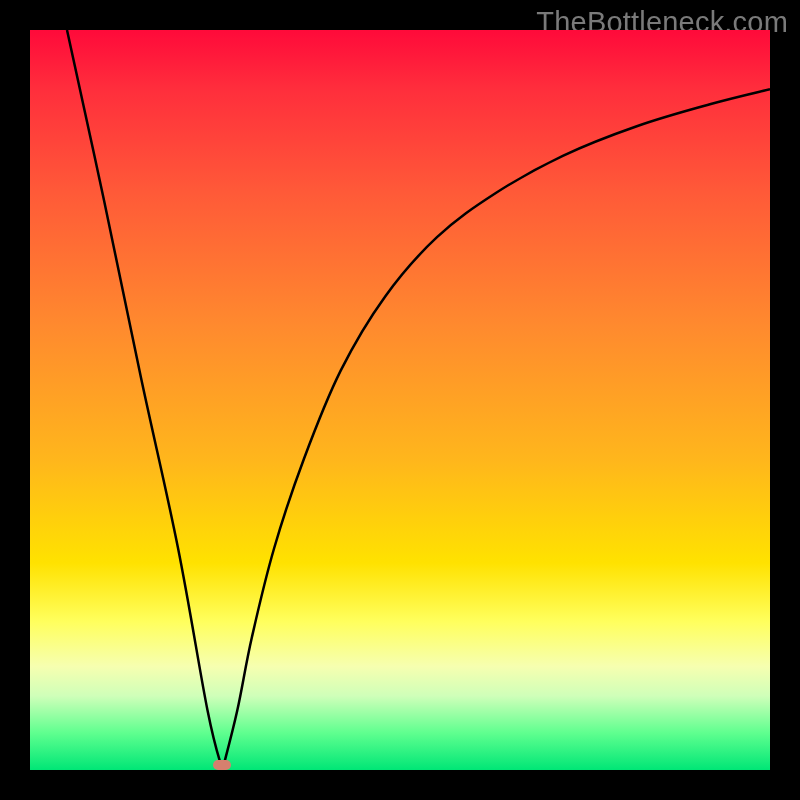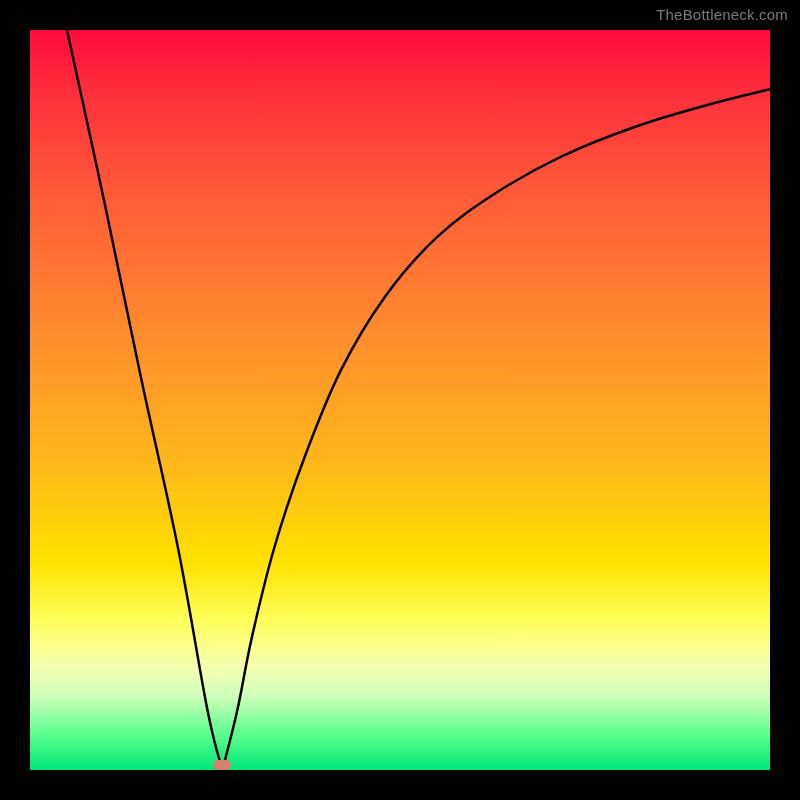--- a/index.html
+++ b/index.html
@@ -37,21 +37,21 @@
       #cfffb9 90%,
       #5fff8f 95%,
       #00e676 100%
     );
   }
   .watermark {
     position: absolute;
     top: 6px;
     right: 12px;
     color: #7a7a7a;
-    font-size: 15px;
+    font-size: 29px;
     letter-spacing: 0.2px;
     user-select: none;
   }
   svg.curve {
     position: absolute;
     left: 0;
     top: 0;
     width: 740px;
     height: 740px;
     pointer-events: none;

